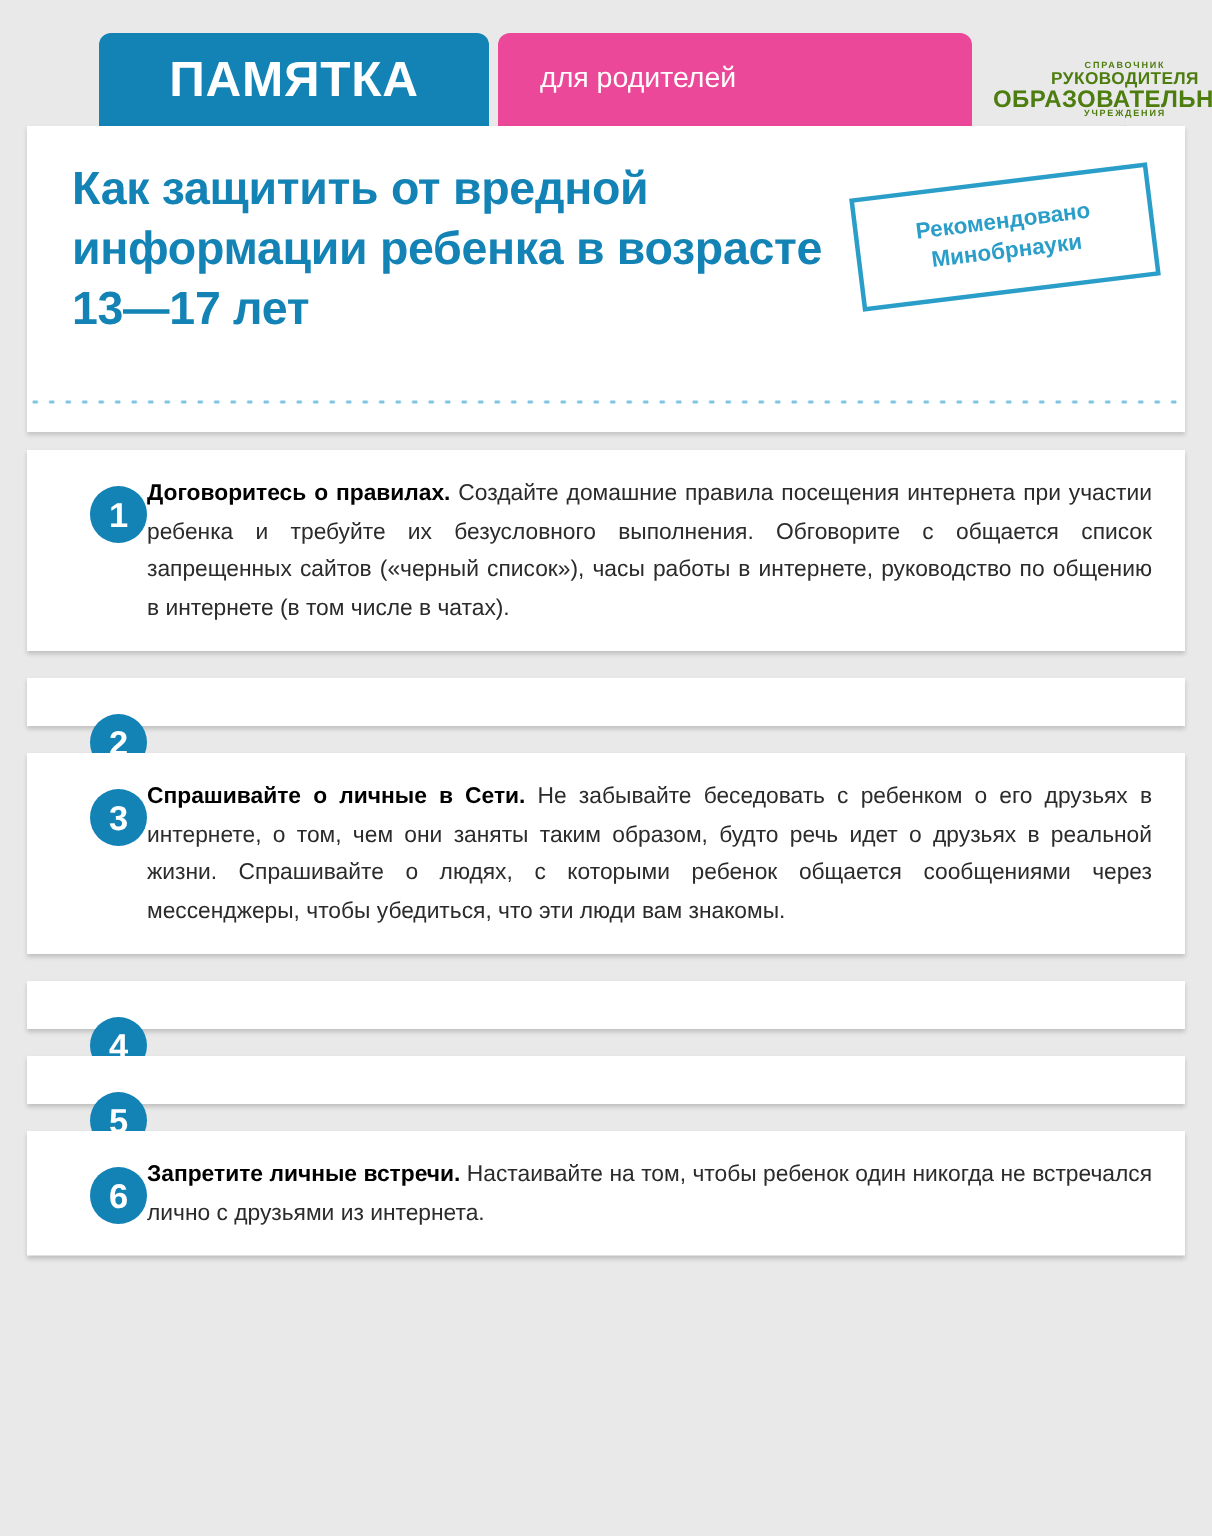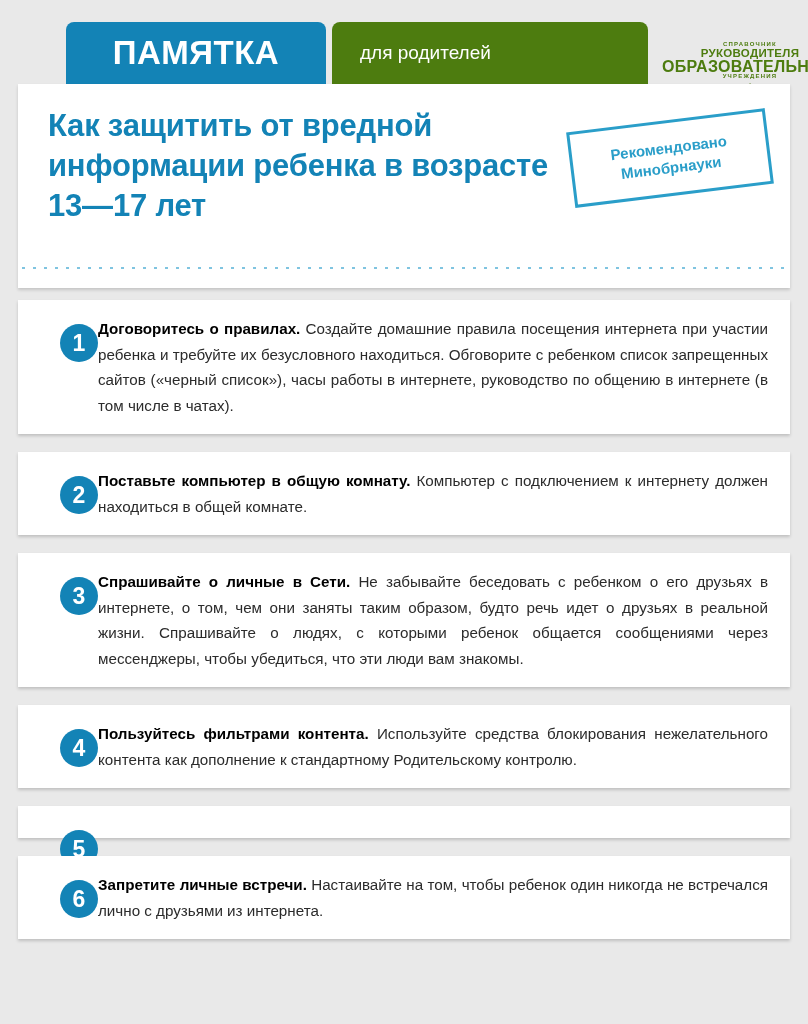--- a/index.html
+++ b/index.html
@@ -47,21 +47,21 @@
     font-weight: bold;
     letter-spacing: 0.5px;
     font-family: "Liberation Sans", sans-serif;
   }
   .badge-parents {
     position: absolute;
     left: 266px;
     top: 0;
     width: 316px;
     height: 62px;
-    background: #4d7c0f;
+    background: #ec4899;
     border-radius: 8px 8px 0 0;
     display: flex;
     align-items: center;
   }
   .badge-parents span {
     color: #ffffff;
     font-size: 19px;
     padding-left: 28px;
   }
   .logo {
@@ -220,33 +220,31 @@
       <div>Рекомендовано</div>
       <div>Минобрнауки</div>
     </div>
   </div>
 
   <div class="dots"></div>
 
   <div class="cards">
       <div class="card">
         <div class="num">1</div>
-        <div class="card-text"><b>Договоритесь о правилах.</b><span> Создайте домашние правила посещения интернета при участии ребенка и требуйте их безусловного находиться. Обговорите с ребенком список запрещенных сайтов («черный список»), часы работы в интернете, руководство по общению в интернете (в том числе в чатах).</span></div>
+        <div class="card-text"><b>Договоритесь о правилах.</b><span> Создайте домашние правила посещения интернета при участии ребенка и требуйте их безусловного выполнения. Обговорите с общается список запрещенных сайтов («черный список»), часы работы в интернете, руководство по общению в интернете (в том числе в чатах).</span></div>
       </div>
       <div class="card">
         <div class="num">2</div>
-        <div class="card-text"><b>Поставьте компьютер в общую комнату.</b><span> Компьютер с подключением к интернету должен находиться в общей комнате.</span></div>
       </div>
       <div class="card">
         <div class="num">3</div>
         <div class="card-text"><b>Спрашивайте о личные в Сети.</b><span> Не забывайте беседовать с ребенком о его друзьях в интернете, о том, чем они заняты таким образом, будто речь идет о друзьях в реальной жизни. Спрашивайте о людях, с которыми ребенок общается сообщениями через мессенджеры, чтобы убедиться, что эти люди вам знакомы.</span></div>
       </div>
       <div class="card">
         <div class="num">4</div>
-        <div class="card-text"><b>Пользуйтесь фильтрами контента.</b><span> Используйте средства блокирования нежелательного контента как дополнение к стандартному Родительскому контролю.</span></div>
       </div>
       <div class="card">
         <div class="num">5</div>
       </div>
       <div class="card">
         <div class="num">6</div>
         <div class="card-text"><b>Запретите личные встречи.</b><span> Настаивайте на том, чтобы ребенок один никогда не встречался лично с друзьями из интернета.</span></div>
       </div>
     </div>
 

